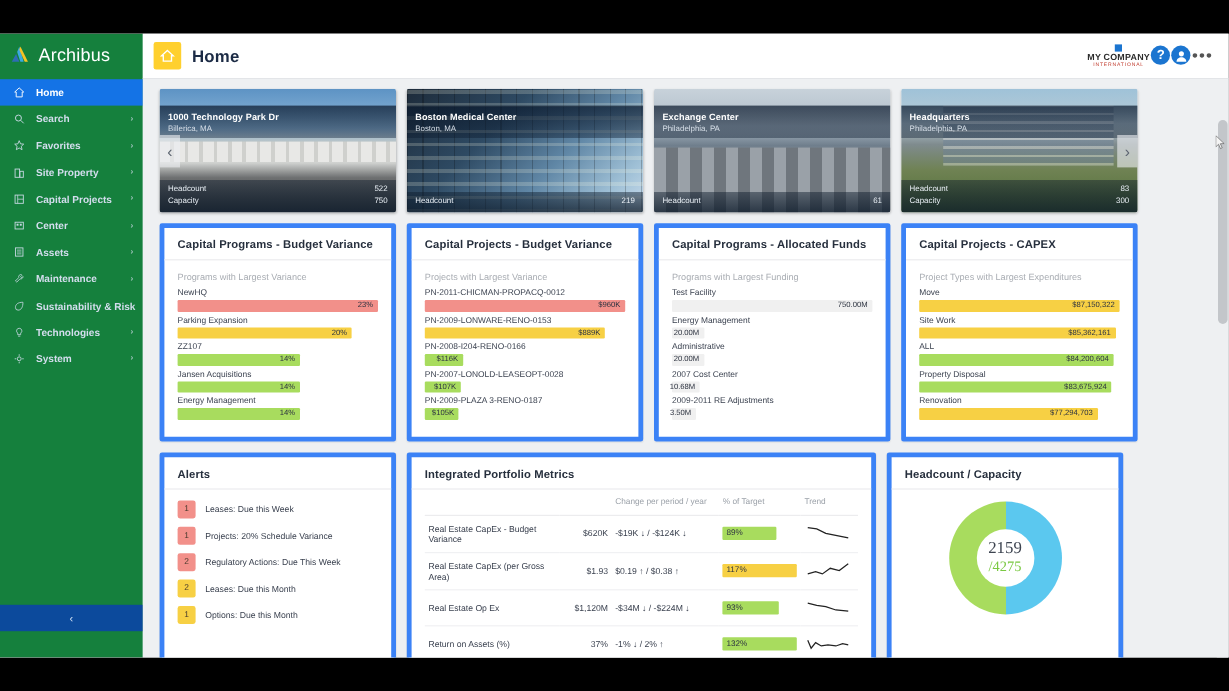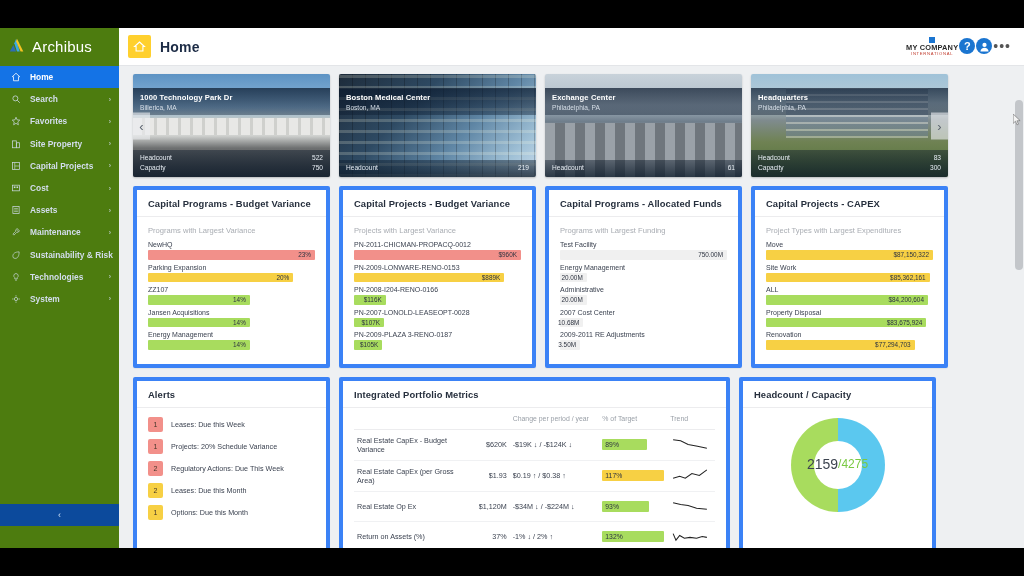--- a/index.html
+++ b/index.html
@@ -8,21 +8,21 @@
 
   #app { position:relative; width:1024px; height:576px; background:#000; }
 
   
   .strip-top { position:absolute; left:0; top:0; width:1024px; height:28px; background:#000; }
   .strip-bot { position:absolute; left:0; top:548px; width:1024px; height:28px; background:#000; }
 
   .frame { position:absolute; left:0; top:28px; width:1024px; height:520px; background:#eef0f2; overflow:hidden; }
 
   
-  .sidebar { position:absolute; left:0; top:0; width:119px; height:520px; background:#4d7c0f; }
+  .sidebar { position:absolute; left:0; top:0; width:119px; height:520px; background:#15803d; }
   .brand { height:36px; display:flex; align-items:center; padding-left:8px; gap:6px; }
   .brand-mark { width:18px; height:18px; position:relative; flex:none; }
   .brand-text { color:#fff; font-size:15px; letter-spacing:.2px; font-weight:400; }
   .nav { margin-top:2px; }
   .nav-item { height:22.2px; display:flex; align-items:center; padding:0 8px 0 11px; gap:9px; color:#d3dded; font-size:8.4px; font-weight:bold; cursor:pointer; }
   .nav-item.active { background:#1473e6; color:#fff; }
   .nav-ic { width:10px; height:10px; flex:none; display:block; opacity:.95; }
   .nav-label { flex:1; white-space:nowrap; }
   .chev { font-size:7px; opacity:.75; }
   .collapse { position:absolute; left:0; bottom:22px; width:119px; height:22px; background:#0c4a9c; color:#cfe0f5; display:flex; align-items:center; justify-content:center; font-size:9px; cursor:pointer;}
@@ -96,21 +96,21 @@
   .c-val { width:46px; text-align:right;margin-top:24px; }
   .c-chg { width:102px; }
   .c-tgt { width:62px; }
   .c-trd { width:48px; }
   .pill { display:inline-block; min-width:58px; height:11px; line-height:11px; font-size:6.8px; color:#2d3340; padding:0 3px; border-radius:1px;}
 
   
   .donut-wrap { display:flex; align-items:center; justify-content:center; padding-top:10px; }
   .donut { position:relative; width:94px; height:94px; border-radius:50%;
            background:conic-gradient(#5bc8ef 0deg 180deg, #a8dc5e 180deg 360deg); }
-  .donut-hole { position:absolute; left:23px; top:23px; width:48px; height:48px; border-radius:50%; background:#fff; display:flex; align-items:center; justify-content:center; }
+  .donut-hole { position:absolute; left:23px; top:23px; width:48px; height:48px; border-radius:50%; background:#fff; display:flex; flex-direction:column; align-items:center; justify-content:center;font-family:Liberation Serif, serif; }
   .d-num { font-size:14px; color:#3d4450; font-weight:normal; line-height:1.1;}
   .d-den { font-size:12px; color:#7ac943; line-height:1.1; }
 </style>
 </head>
 <body>
 
 <div id="app">
   <div class="strip-top"></div>
   <div class="strip-bot"></div>
 
@@ -167,21 +167,21 @@
               </svg></span>
           <span class="nav-label">Capital Projects</span>
           <span class="chev">›</span>
         </div>
         <div class="nav-item">
           <span class="nav-ic"><svg viewBox="0 0 16 16" width="10" height="10">
                 <rect x="2.5" y="3.5" width="11" height="9" fill="none" stroke="#cfdcea" stroke-width="1.2"></rect>
                 <rect x="4.5" y="5.5" width="2.6" height="2.6" fill="#cfdcea"></rect>
                 <rect x="8.8" y="5.5" width="2.6" height="2.6" fill="#cfdcea"></rect>
               </svg></span>
-          <span class="nav-label">Cost</span>
+          <span class="nav-label">Center</span>
           <span class="chev">›</span>
         </div>
         <div class="nav-item">
           <span class="nav-ic"><svg viewBox="0 0 16 16" width="10" height="10">
                 <rect x="3" y="2.5" width="10" height="11" fill="none" stroke="#cfdcea" stroke-width="1.2"></rect>
                 <line x1="5" y1="5.5" x2="11" y2="5.5" stroke="#cfdcea" stroke-width="1"></line>
                 <line x1="5" y1="8" x2="11" y2="8" stroke="#cfdcea" stroke-width="1"></line>
                 <line x1="5" y1="10.5" x2="11" y2="10.5" stroke="#cfdcea" stroke-width="1"></line>
               </svg></span>
           <span class="nav-label">Assets</span>

